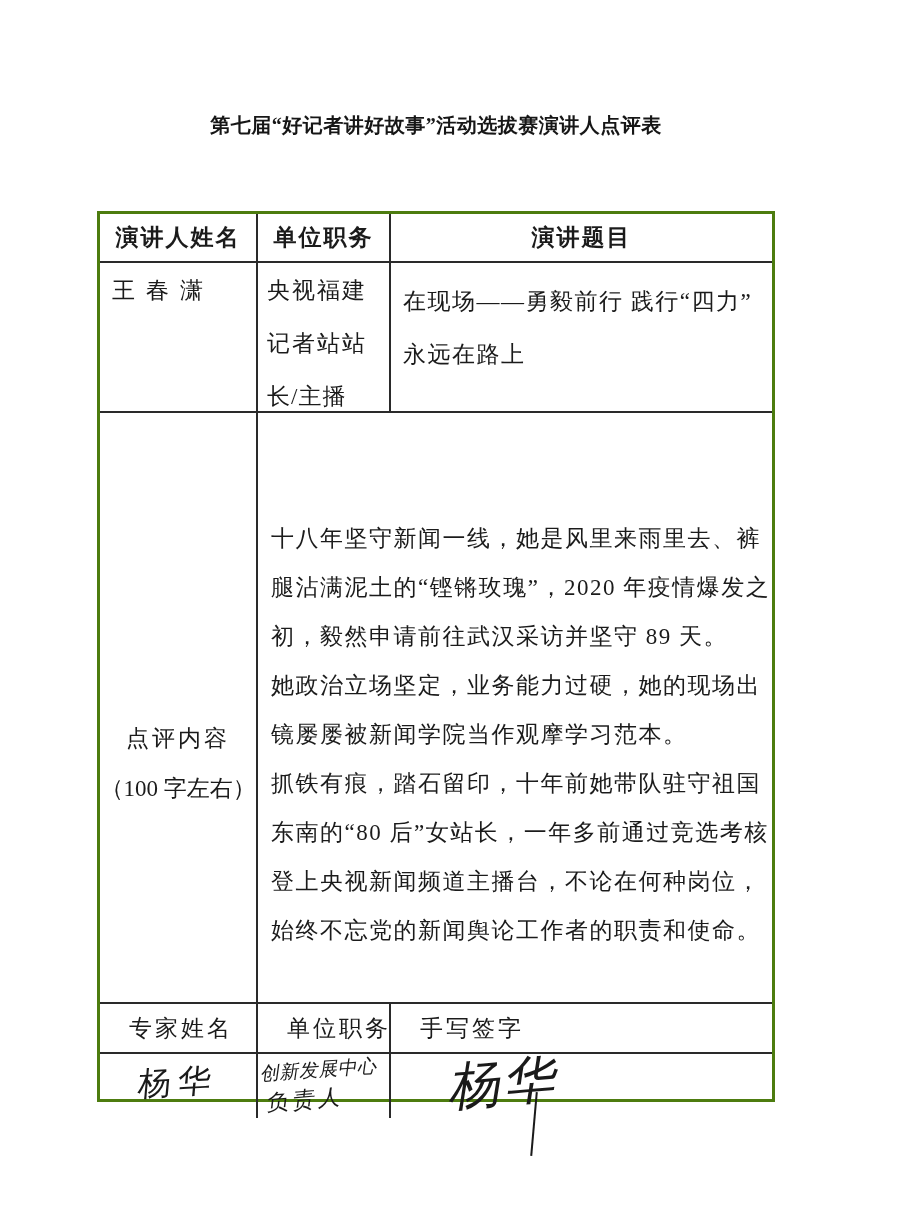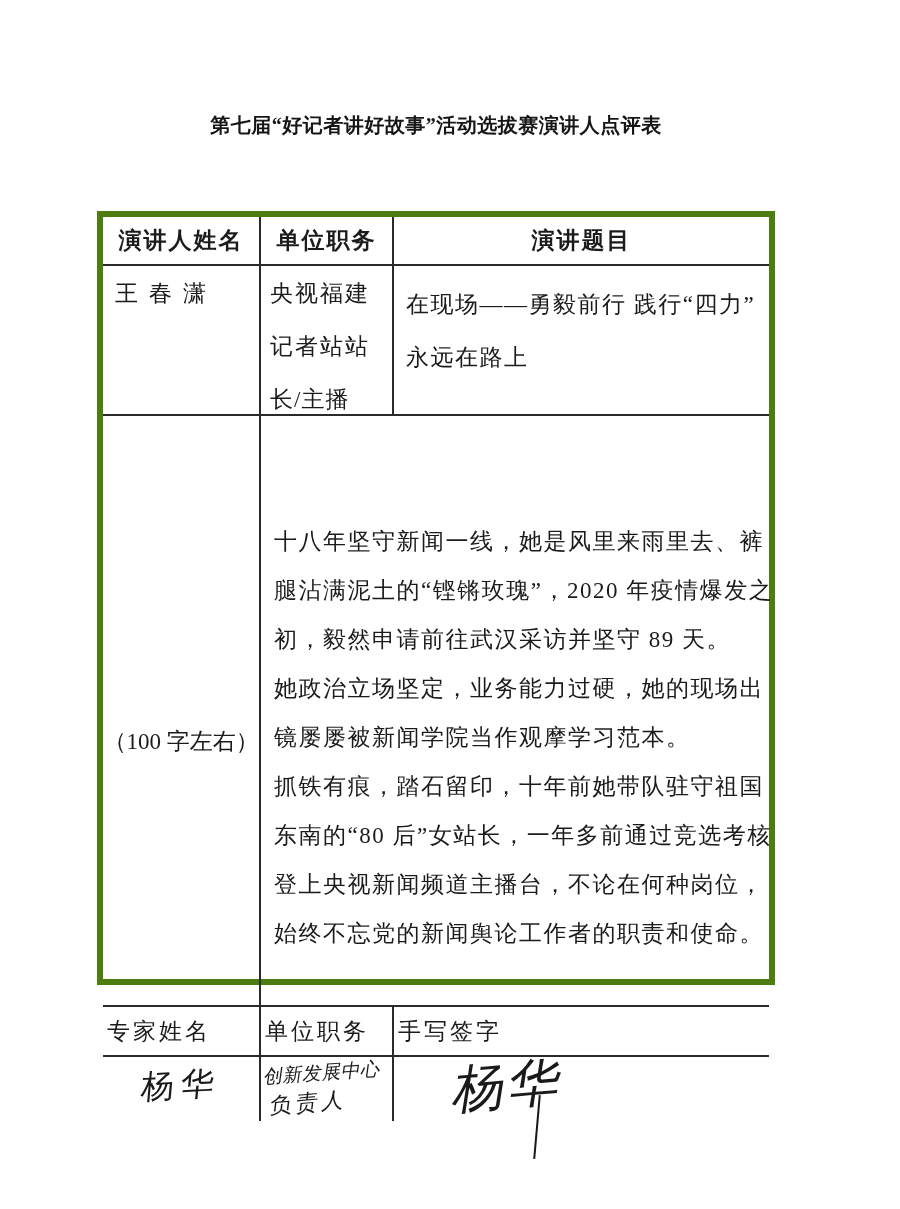--- a/index.html
+++ b/index.html
@@ -29,22 +29,22 @@
     font-weight: bold;
     letter-spacing: 0.5px;
     white-space: nowrap;
     color: #161616;
   }
   .eval-table {
     position: absolute;
     left: 97px;
     top: 211px;
     width: 678px;
-    height: 774px;
-    border: 6px solid #4d7c0f;
+    height: 891px;
+    border: 3px solid #4d7c0f;
     box-sizing: border-box;
     display: grid;
     grid-template-columns: 158px 133px 1fr;
     grid-template-rows: 49px 150px 591px 50px 1fr;
     background: #ffffff;
   }
   .cell {
     box-sizing: border-box;
     border-right: 2px solid #2a2a2a;
     border-bottom: 2px solid #2a2a2a;
@@ -98,21 +98,21 @@
     padding: 101px 23px 0 13px;
     line-height: 49px;
     letter-spacing: 1.5px;
     white-space: nowrap;
   }
 
   
   .expert-hdr {
     display: flex;
     align-items: center;
-    padding-left: 4px;
+    padding-left: 29px;
     letter-spacing: 3px;
     white-space: nowrap;
   }
 
   
   .hw {
     color: #1a1a1a;
     white-space: nowrap;
     display: inline-block;
   }
@@ -170,20 +170,21 @@
       <div class="jl">央视福建</div>
       <div class="jl">记者站站</div>
       <div class="pl">长/主播</div>
     </div>
     <div class="cell topic-cell last-col">
       <div>在现场——勇毅前行 践行“四力”</div>
       <div>永远在路上</div>
     </div>
 
     <div class="cell comment-label">
+      <div class="cl1">点评内容</div>
       <div class="cl2">（100 字左右）</div>
     </div>
     <div class="cell comment-body span23">
       <div>十八年坚守新闻一线，她是风里来雨里去、裤</div>
       <div>腿沾满泥土的“铿锵玫瑰”，2020 年疫情爆发之</div>
       <div>初，毅然申请前往武汉采访并坚守 89 天。</div>
       <div>她政治立场坚定，业务能力过硬，她的现场出</div>
       <div>镜屡屡被新闻学院当作观摩学习范本。</div>
       <div>抓铁有痕，踏石留印，十年前她带队驻守祖国</div>
       <div>东南的“80 后”女站长，一年多前通过竞选考核</div>

